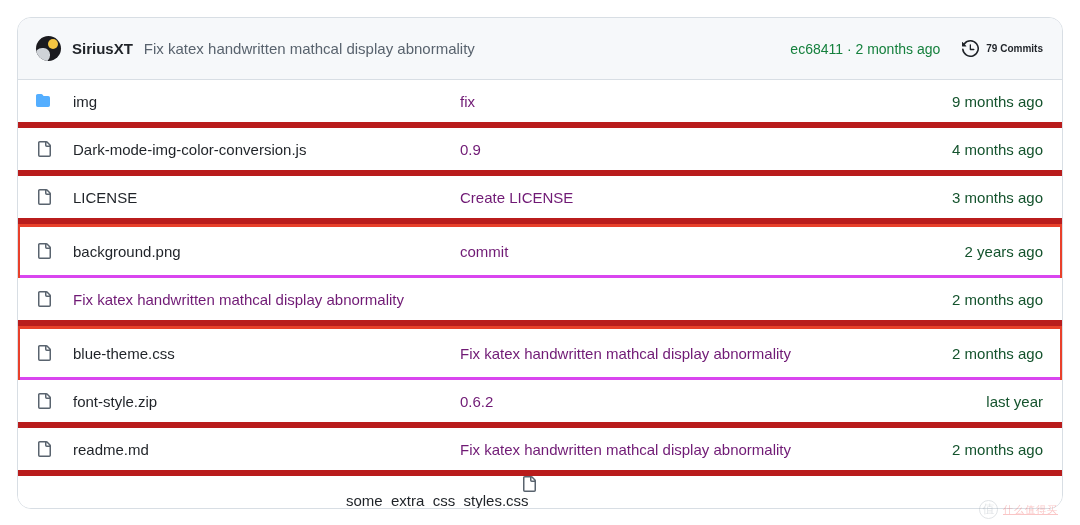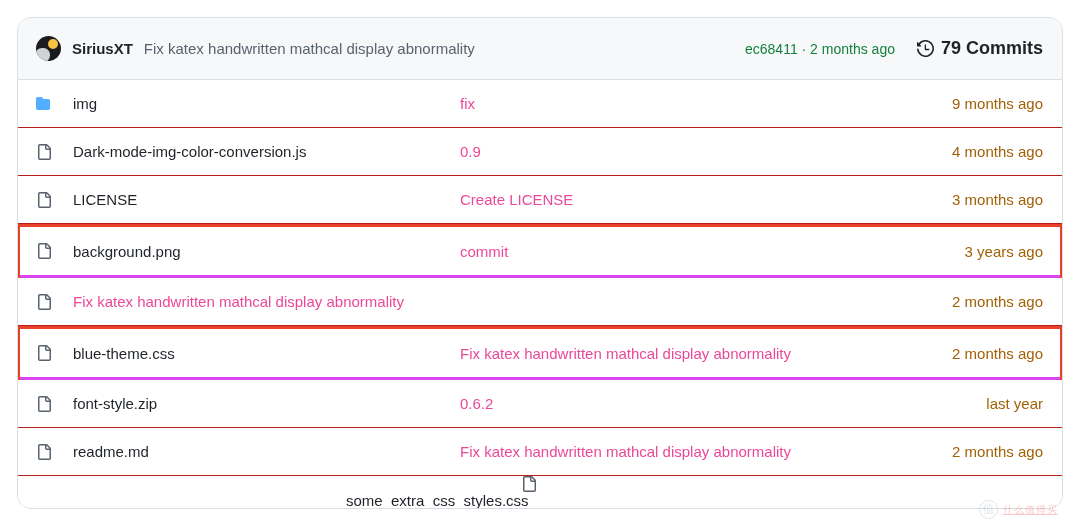--- a/index.html
+++ b/index.html
@@ -105,35 +105,35 @@
     align-items: center;
     white-space: nowrap;
   }
   .history-icon {
     width: 17px;
     height: 17px;
     margin-right: 7px;
     display: block;
   }
   .commits-count {
-    font-size: 18px;
+    font-size: 10px;
     font-weight: bold;
     color: #1f2328;
   }
 
   
   .rows { display: block; }
 
   .row {
     position: relative;
     display: flex;
     align-items: center;
     height: 48px;
     padding: 0 19px 0 18px;
-    border-bottom: 1px solid #b91c1c;
+    border-bottom: 6px solid #b91c1c;
     background: #ffffff;
   }
   .row:last-child { border-bottom: none; flex-direction: column; }
 
   .row.highlight {
     border-top: 3px solid #e8402a;
     border-bottom: 3px solid #d946ef;
     height: 54px;
     z-index: 2;
   }
@@ -163,30 +163,30 @@
     width: 387px;
     font-size: 15px;
     color: #1f2328;
     white-space: nowrap;
     overflow: hidden;
     text-overflow: ellipsis;
   }
   .msg-cell {
     flex: 1 1 auto;
     font-size: 15px;
-    color: #ec4899;
+    color: #701a75;
     white-space: nowrap;
     overflow: hidden;
     text-overflow: ellipsis;
     padding-right: 30px;
   }
   .time-cell {
     flex: 0 0 auto;
     font-size: 15px;
-    color: #a16207;
+    color: #14532d;
     white-space: nowrap;
     text-align: right;
     margin-left: 18px;
   }
 
   
   .watermark {
     position: absolute;
     right: 22px;
     bottom: 6px;
@@ -278,21 +278,21 @@
           <span class="time-cell">3 months ago</span>
         </div>
         <div class="row highlight">
           <span class="icon-cell">
             <svg viewBox="0 0 16 16" width="16" height="16" fill="#59636e">
               <path d="M2 1.75C2 .784 2.784 0 3.75 0h6.586c.464 0 .909.184 1.237.513l2.914 2.914c.329.328.513.773.513 1.237v9.586A1.75 1.75 0 0 1 13.25 16h-9.5A1.75 1.75 0 0 1 2 14.25Zm1.75-.25a.25.25 0 0 0-.25.25v12.5c0 .138.112.25.25.25h9.5a.25.25 0 0 0 .25-.25V6h-2.75A1.75 1.75 0 0 1 9 4.25V1.5Zm6.75.062V4.25c0 .138.112.25.25.25h2.688l-.011-.013-2.914-2.914-.013-.011Z"></path>
             </svg>
           </span>
           <span class="name-cell">background.png</span>
           <span class="msg-cell">commit</span>
-          <span class="time-cell">3 years ago</span>
+          <span class="time-cell">2 years ago</span>
         </div>
         <div class="row">
           <span class="icon-cell">
             <svg viewBox="0 0 16 16" width="16" height="16" fill="#59636e">
               <path d="M2 1.75C2 .784 2.784 0 3.75 0h6.586c.464 0 .909.184 1.237.513l2.914 2.914c.329.328.513.773.513 1.237v9.586A1.75 1.75 0 0 1 13.25 16h-9.5A1.75 1.75 0 0 1 2 14.25Zm1.75-.25a.25.25 0 0 0-.25.25v12.5c0 .138.112.25.25.25h9.5a.25.25 0 0 0 .25-.25V6h-2.75A1.75 1.75 0 0 1 9 4.25V1.5Zm6.75.062V4.25c0 .138.112.25.25.25h2.688l-.011-.013-2.914-2.914-.013-.011Z"></path>
             </svg>
           </span>
           <span class="msg-cell">Fix katex handwritten mathcal display abnormality</span>
           <span class="time-cell">2 months ago</span>
         </div>

